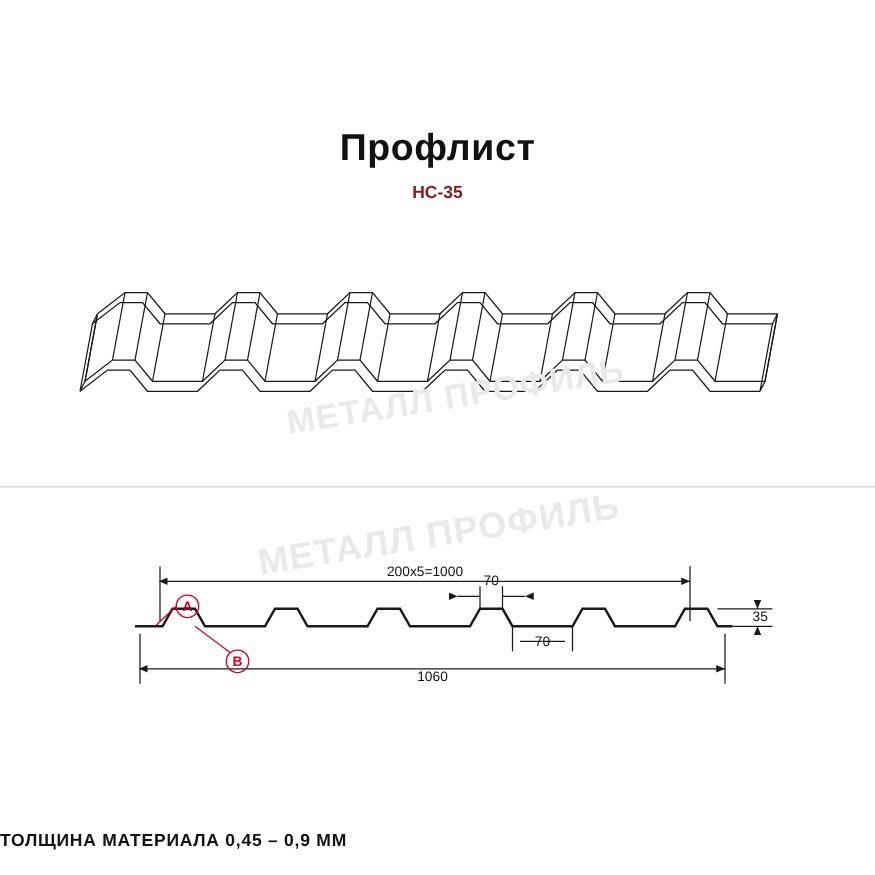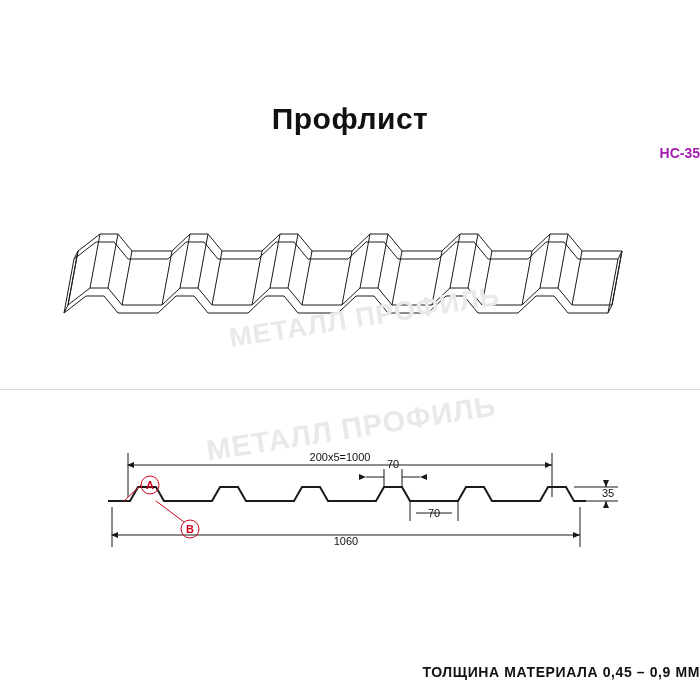--- a/index.html
+++ b/index.html
@@ -30,24 +30,24 @@
     font-size: 30px;
     font-weight: bold;
     letter-spacing: 0.5px;
     color: #111;
   }
   .subtitle {
     position: absolute;
     top: 101px;
     left: 0;
     width: 700px;
-    text-align: right;
+    text-align: center;
     font-size: 14px;
     font-weight: bold;
-    color: #a21caf;
+    color: #7f1d1d;
   }
   .iso-wrap {
     position: absolute;
     top: 165px;
     left: 60px;
     width: 580px;
     height: 155px;
   }
   .divider {
     position: absolute;
@@ -82,21 +82,21 @@
     top: 368px;
     left: 205px;
     font-size: 29px;
     transform: rotate(-9deg);
   }
   .footer {
     position: absolute;
     top: 620px;
     left: 0;
     width: 700px;
-    text-align: right;
+    text-align: left;
     font-size: 14px;
     font-weight: bold;
     letter-spacing: 0.6px;
     color: #111;
   }
   svg { display: block; }
   .dim-text {
     font-family: "Liberation Sans", sans-serif;
     font-size: 11px;
     fill: #111;

